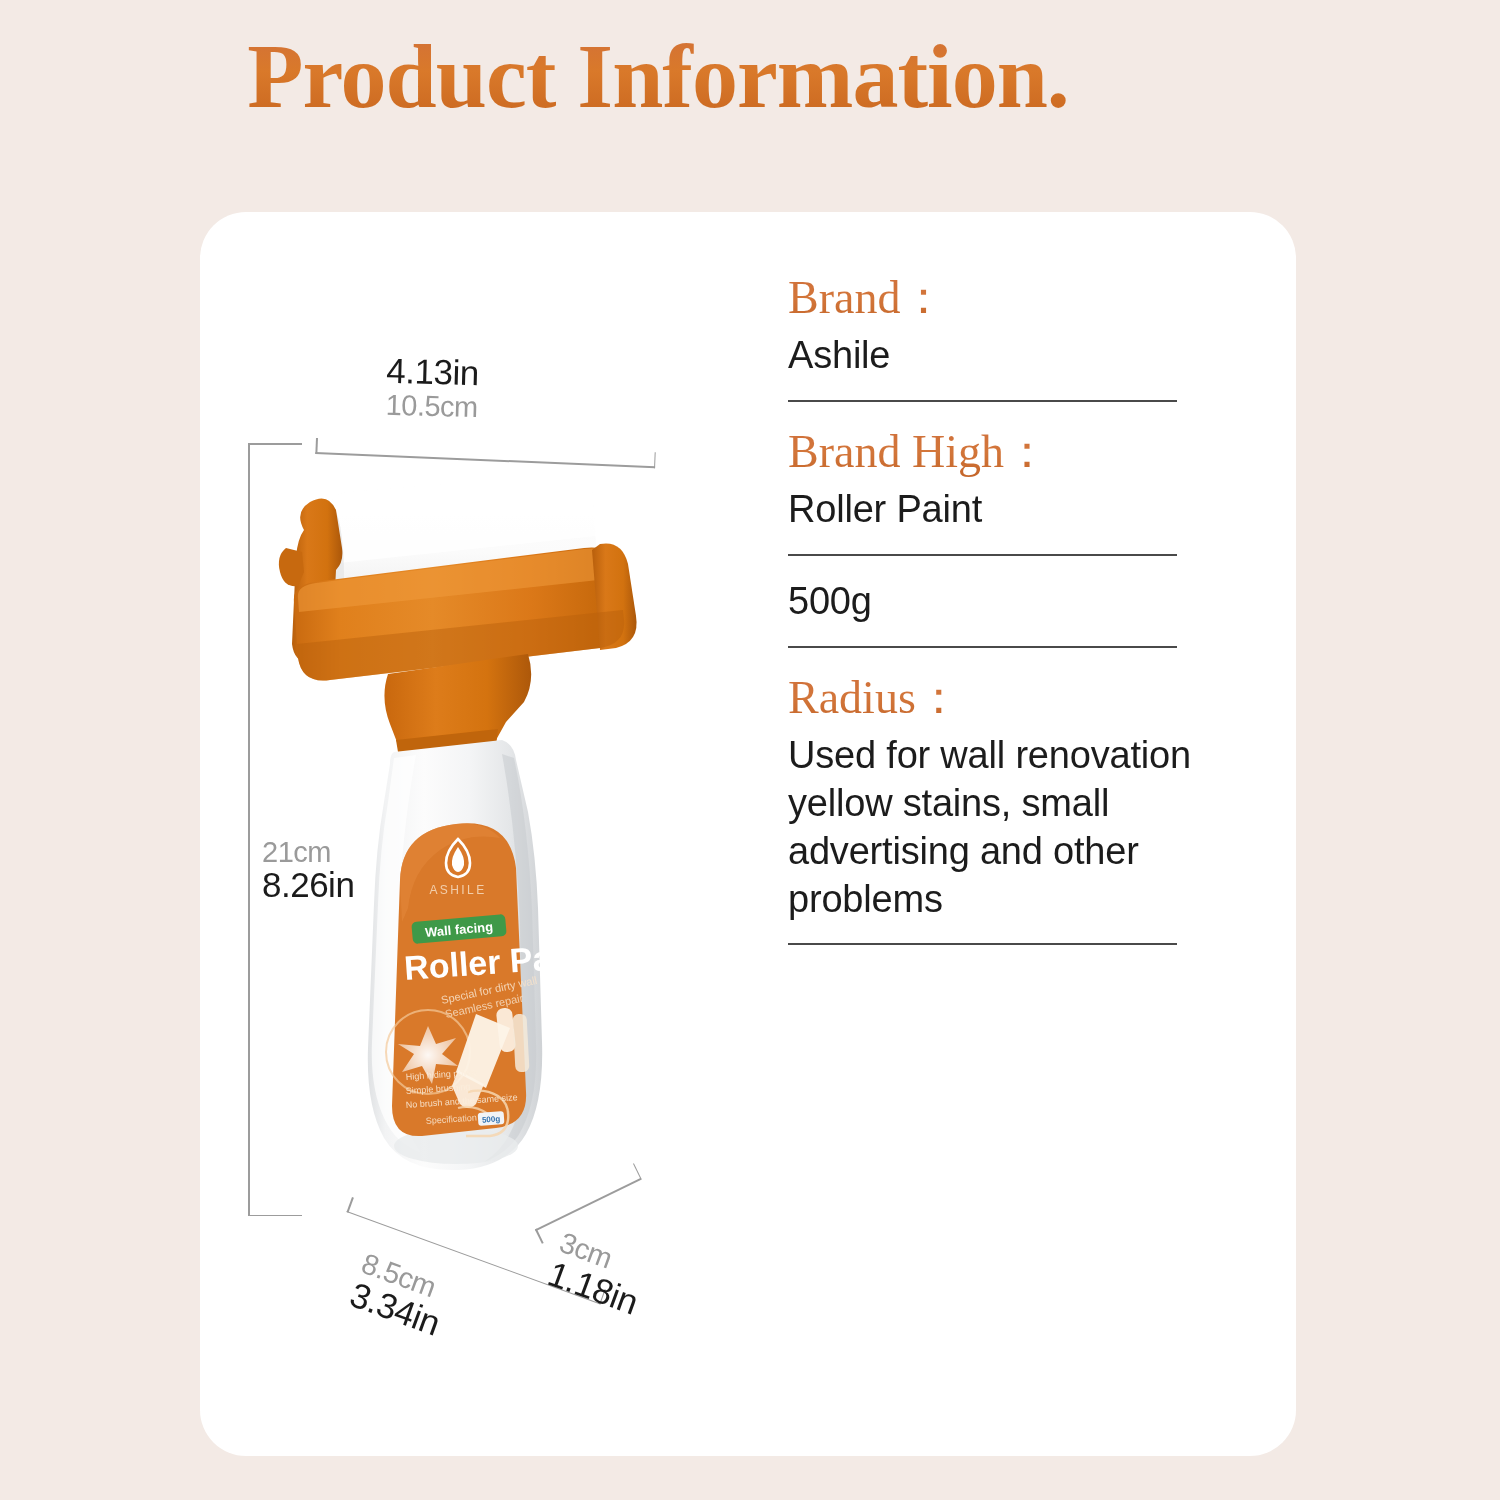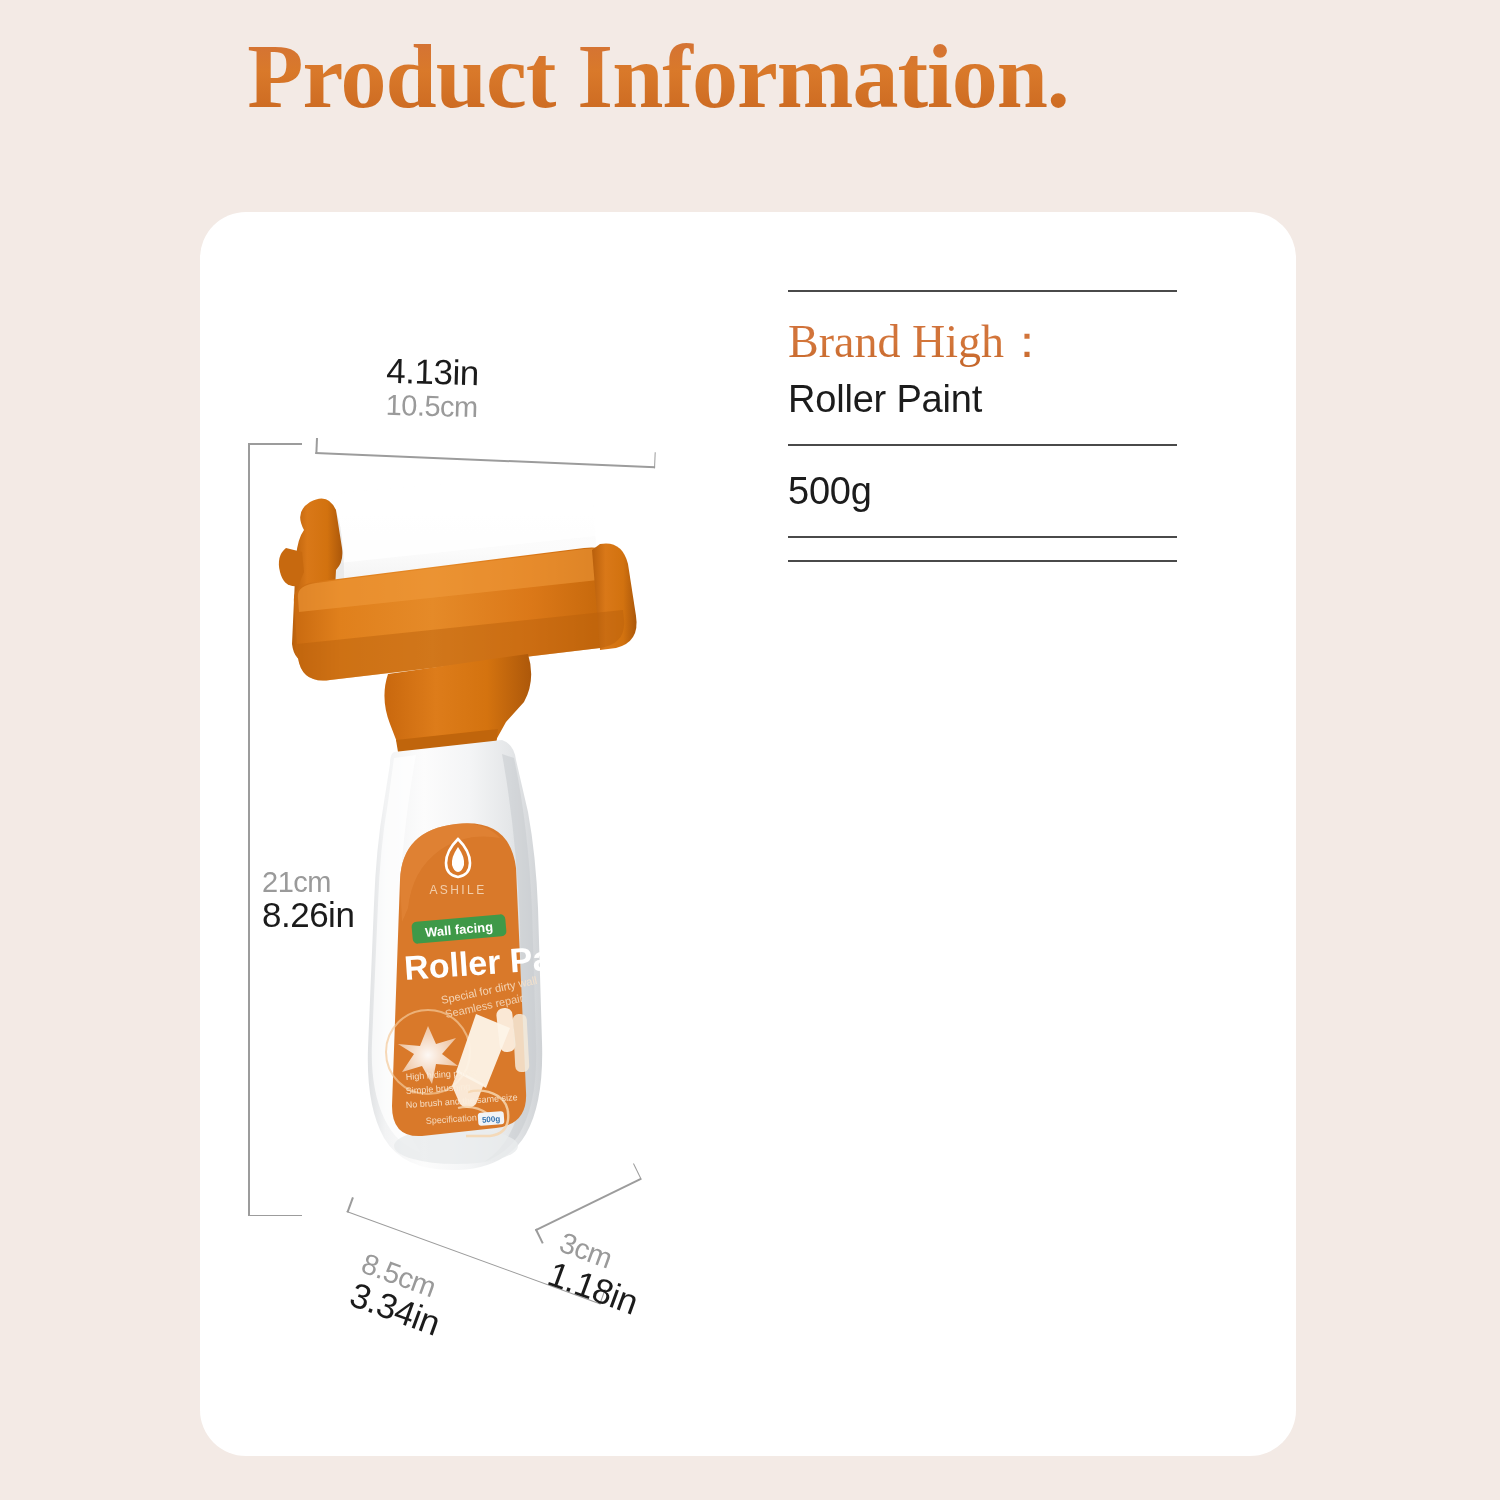--- a/index.html
+++ b/index.html
@@ -107,21 +107,21 @@
   }
   #dim-left-bracket .bar {
     position: absolute; left: 0; top: 0; width: 1.5px; height: 100%; background: #9c9c9c;
   }
   #dim-left-bracket .cap-t {
     position: absolute; left: 0; top: 0; width: 100%; height: 1.5px; background: #9c9c9c;
   }
   #dim-left-bracket .cap-b {
     position: absolute; left: 0; bottom: 0; width: 100%; height: 1.5px; background: #9c9c9c;
   }
-  #dim-left-label { left: 62px; top: 655px; }
+  #dim-left-label { left: 62px; top: 625px; }
 
   
   #dim-bl-bracket {
     position: absolute;
     left: 152px;
     top: 985px;
     width: 270px;
     height: 30px;
     transform: rotate(20deg);
     transform-origin: left top;
@@ -393,31 +393,39 @@
       <div class="cap-r"></div>
     </div>
     <div class="dim-label" id="dim-br-label">
       <div class="dim-cm">3cm</div>
       <div class="dim-in">1.18in</div>
     </div>
   </div>
 
   <div id="spec-list">
 
+    <div class="spec-row">
+      <div class="spec-label">Brand：</div>
+      <div class="spec-value">Ashile</div>
+    </div>
     <div class="spec-divider"></div>
 
     <div class="spec-row">
       <div class="spec-label">Brand High：</div>
       <div class="spec-value">Roller Paint</div>
     </div>
     <div class="spec-divider"></div>
 
     <div class="spec-row">
       <div class="spec-value">500g</div>
     </div>
     <div class="spec-divider"></div>
 
+    <div class="spec-row wide">
+      <div class="spec-label">Radius：</div>
+      <div class="spec-value">Used for wall renovation yellow stains, small advertising and other problems</div>
+    </div>
     <div class="spec-divider"></div>
 
     <div class="spec-row last">
     </div>
   </div>
 </div>
 
 </body></html>

